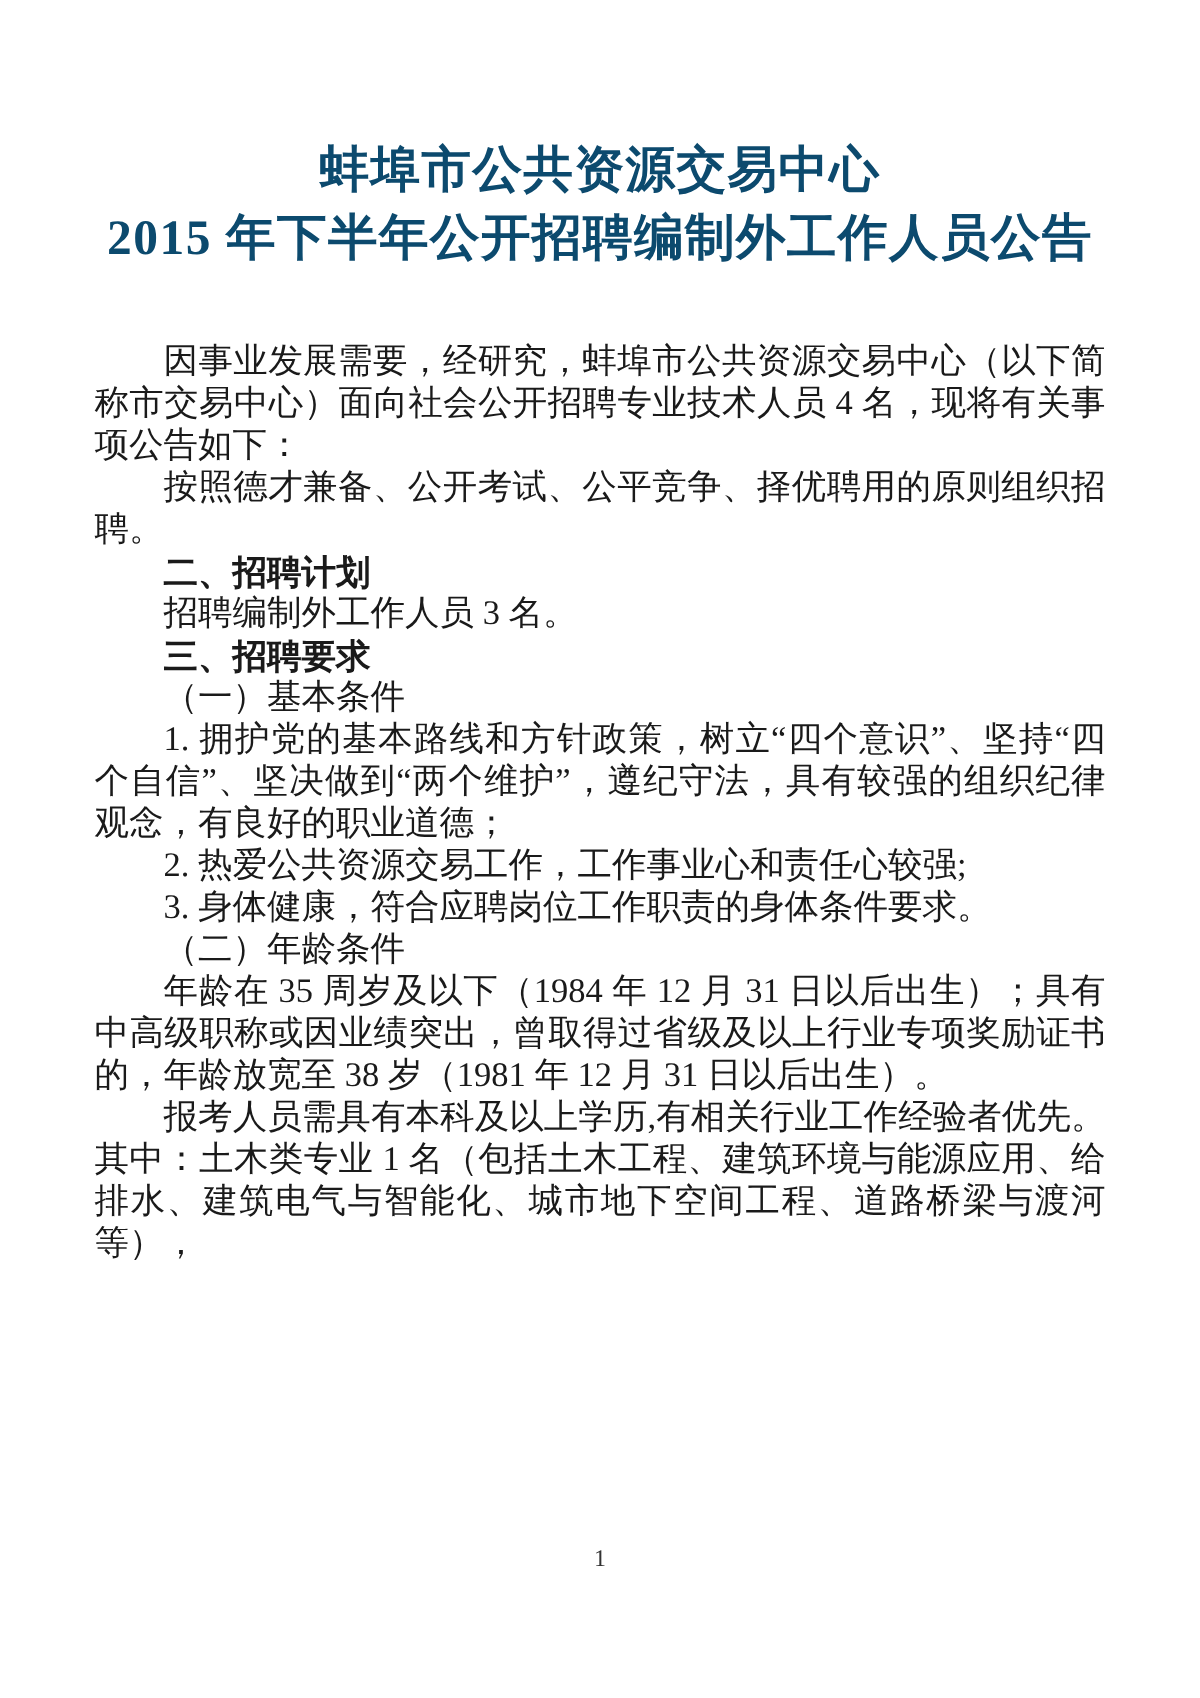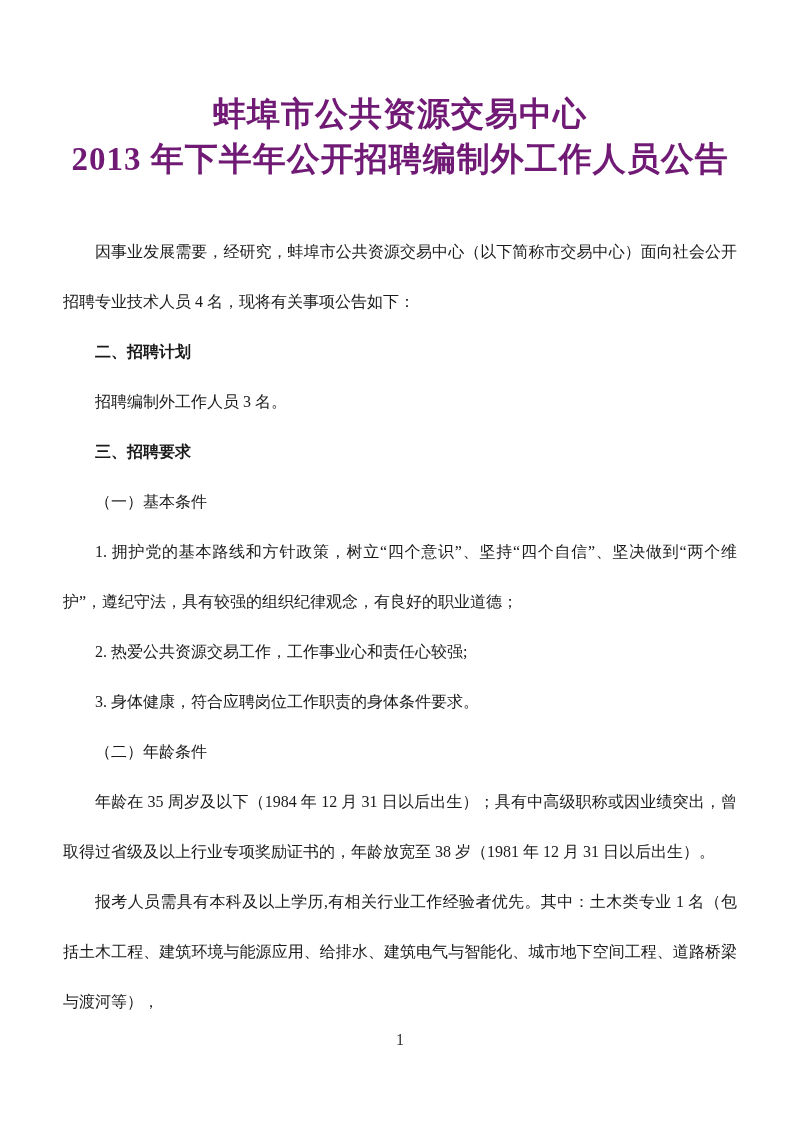--- a/index.html
+++ b/index.html
@@ -25,22 +25,22 @@
     line-height: 45px;
     letter-spacing: 1px;
   }
   .doc-body {
     margin: 45px 63px 0 63px;
     text-align: justify;
   }
   .doc-body p {
     margin: 0;
     padding: 0;
-    font-size: 16px;
-    line-height: 50px;
+    font-size: 23px;
+    line-height: 28px;
     text-indent: 2em;
   }
   .doc-body p.body {
     font-family: "Liberation Serif", "DejaVu Serif", serif;
     font-weight: normal;
   }
   .doc-body p.heading {
     font-family: "Liberation Sans", "DejaVu Sans", sans-serif;
     font-weight: bold;
   }
@@ -54,28 +54,29 @@
     line-height: 20px;
     color: #333333;
     font-family: "Liberation Serif", "DejaVu Serif", serif;
   }
 </style>
 </head>
 <body>
 
 <div class="page">
 
-  <div class="doc-title" style="color: #701a75;">
+  <div class="doc-title" style="color: #0c4a6e;">
     <div>蚌埠市公共资源交易中心</div>
-    <div>2013 年下半年公开招聘编制外工作人员公告</div>
+    <div>2015 年下半年公开招聘编制外工作人员公告</div>
   </div>
 
   <div class="doc-body">
 
   <p class="body">因事业发展需要，经研究，蚌埠市公共资源交易中心（以下简称市交易中心）面向社会公开招聘专业技术人员 4 名，现将有关事项公告如下：</p>
+      <p class="body">按照德才兼备、公开考试、公平竞争、择优聘用的原则组织招聘。</p>
       <p class="heading">二、招聘计划</p>
       <p class="body">招聘编制外工作人员 3 名。</p>
       <p class="heading">三、招聘要求</p>
       <p class="body">（一）基本条件</p>
       <p class="body">1. 拥护党的基本路线和方针政策，树立“四个意识”、坚持“四个自信”、坚决做到“两个维护”，遵纪守法，具有较强的组织纪律观念，有良好的职业道德；</p>
       <p class="body">2. 热爱公共资源交易工作，工作事业心和责任心较强;</p>
       <p class="body">3. 身体健康，符合应聘岗位工作职责的身体条件要求。</p>
       <p class="body">（二）年龄条件</p>
       <p class="body">年龄在 35 周岁及以下（1984 年 12 月 31 日以后出生）；具有中高级职称或因业绩突出，曾取得过省级及以上行业专项奖励证书的，年龄放宽至 38 岁（1981 年 12 月 31 日以后出生）。</p>
       <p class="body">报考人员需具有本科及以上学历,有相关行业工作经验者优先。其中：土木类专业 1 名（包括土木工程、建筑环境与能源应用、给排水、建筑电气与智能化、城市地下空间工程、道路桥梁与渡河等），</p>

